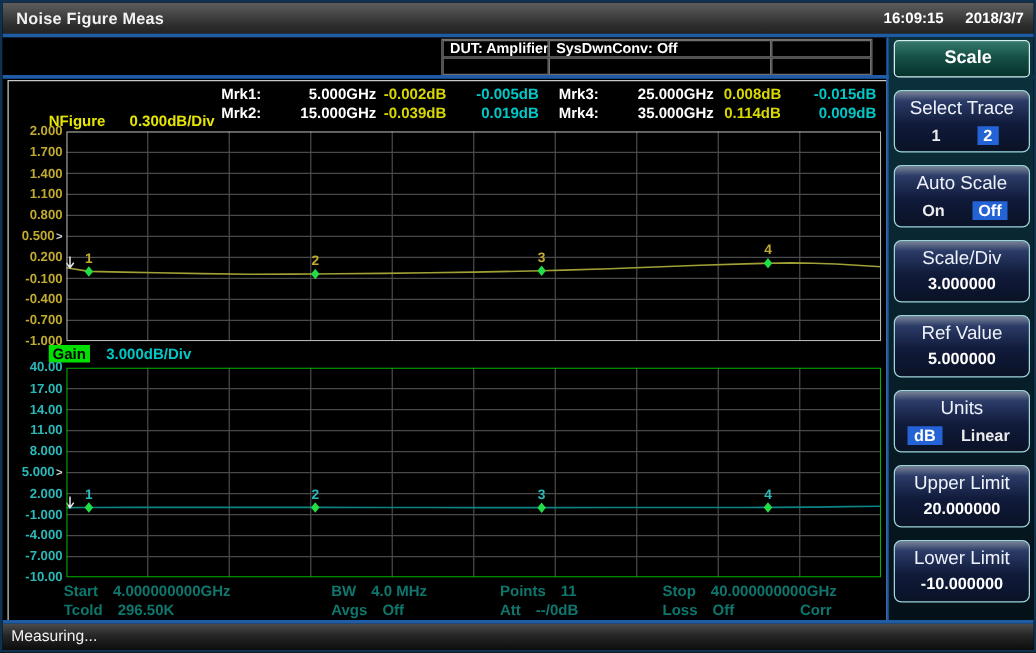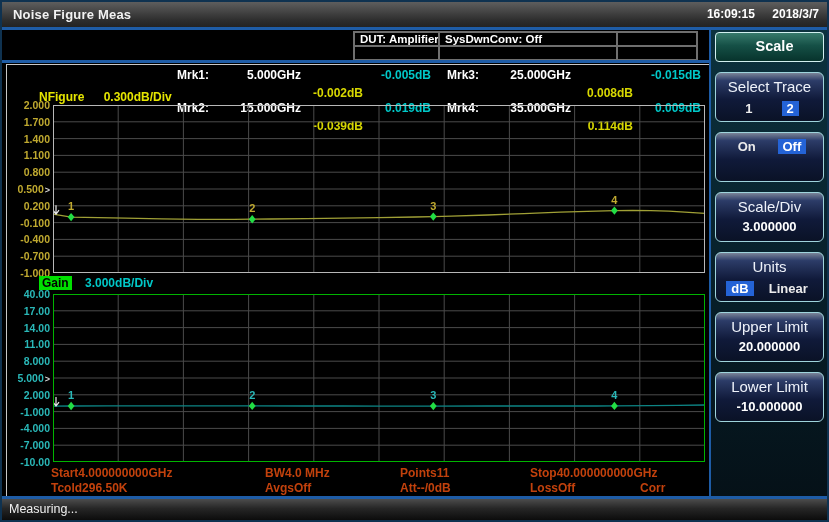--- a/index.html
+++ b/index.html
@@ -26,40 +26,40 @@
   .dut-cell{border:1px solid #6f6f6f;color:#fff;font-size:11.5px;font-weight:bold;
             padding-left:5px;line-height:13px;white-space:nowrap;overflow:hidden;}
   
   .main-display{position:absolute;left:4px;top:62px;width:702px;height:431px;
                 background:#000;border:1px solid #c8c8c8;box-sizing:content-box;}
   .marker-readout{position:absolute;left:170px;top:3px;display:flex;gap:16px;}
   .mrk-group{display:grid;grid-template-columns:40px 84px 62px 68px;row-gap:1px;
              font-size:12px;font-weight:bold;line-height:14px;}
   .mrk-name{color:#fff;text-align:left;}
   .mrk-freq{color:#fff;text-align:right;}
-  .mrk-v1{color:var(--val-yellow,#d8d800);text-align:right;margin-top:18px;}
+  .mrk-v1{color:var(--val-yellow,#d8d800);text-align:center;}
   .mrk-v2{color:var(--val-cyan,#00c8c8);text-align:right;}
   .trace-label{position:absolute;left:32px;font-size:12px;font-weight:bold;white-space:nowrap;}
   #nfig-label{top:25px;color:var(--nfig-yellow,#e6e600);}
   #nfig-label .scale-txt{margin-left:16px;}
   #gain-label{top:211px;}
   #gain-label .trace-chip{background:var(--gain-green,#00e000);color:#000;padding:0 3px;}
   #gain-label .scale-txt{margin-left:10px;color:var(--val-cyan,#00c8c8);}
   .ytick-box{position:absolute;left:0;width:44px;height:168px;}
   #chart1-ticks{top:40px;}
   #chart2-ticks{top:229px;}
   .ytick{position:absolute;right:1px;font-size:10.5px;font-weight:bold;white-space:nowrap;
          text-align:right;line-height:12px;}
   .refmark{color:#d8d8d8;margin-left:1px;font-size:9px;}
   .chart{position:absolute;left:46px;width:652px;height:168px;}
   #chart1{top:40px;}
   #chart2{top:229px;}
   
-  .fcell{position:absolute;display:inline-flex;gap:0;font-size:12px;font-weight:bold;
-         color:#c2410c;white-space:nowrap;line-height:14px;}
+  .fcell{position:absolute;display:inline-flex;gap:12px;font-size:12px;font-weight:bold;
+         color:#0f766e;white-space:nowrap;line-height:14px;}
   .fr1{top:401px;} .fr2{top:416px;}
   .fc1{left:44px;} .fc2{left:258px;} .fc3{left:393px;} .fc4{left:523px;} .fc5{left:633px;}
   
   .sidebar{position:absolute;left:707px;top:28px;width:118px;height:466px;
            background:linear-gradient(180deg,#0c323e 0%,#071e28 60%,#051118 100%);
            border-left:2px solid var(--accent,#1e5ca6);box-sizing:border-box;}
   .menu-title-btn{margin:2px 3px 0 4px;height:28px;border-radius:4px;cursor:default;
            border:1px solid #d2f0f0;
            background:linear-gradient(180deg,#377a6c 0%,#155046 45%,#07332c 100%);
            color:#fff;font-size:14.5px;font-weight:bold;text-align:center;line-height:27px;padding-left:10px;}
@@ -270,31 +270,36 @@
 
     <div class="skey">
       <div class="sk-label">Select Trace</div>
       <div class="sk-toggle">
         <span class="opt">1</span>
         <span class="opt selected">2</span>
       </div>
     </div>
 
     <div class="skey">
+      <div class="sk-label">Auto Scale</div>
       <div class="sk-toggle">
         <span class="opt">On</span>
         <span class="opt selected">Off</span>
       </div>
     </div>
 
     <div class="skey">
       <div class="sk-label">Scale/Div</div>
       <div class="sk-value">3.000000</div>
     </div>
 
+    <div class="skey">
+      <div class="sk-label">Ref Value</div>
+      <div class="sk-value">5.000000</div>
+    </div>
 
     <div class="skey">
       <div class="sk-label">Units</div>
       <div class="sk-toggle">
         <span class="opt selected">dB</span>
         <span class="opt">Linear</span>
       </div>
     </div>
 
     <div class="skey">

